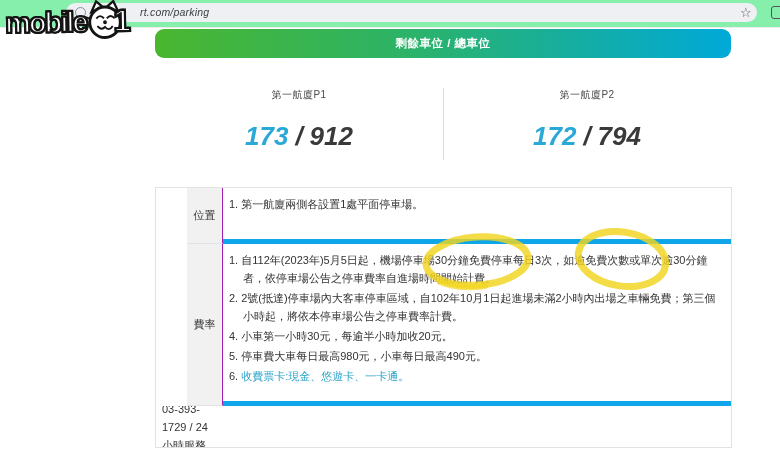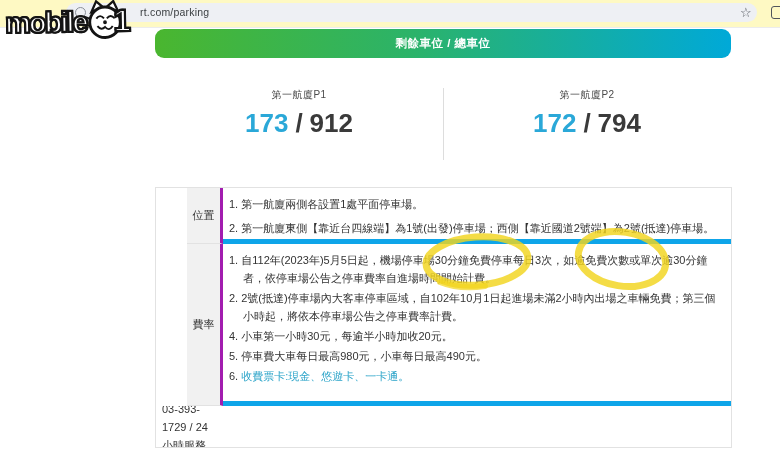--- a/index.html
+++ b/index.html
@@ -2,21 +2,21 @@
 <html><head>
 <meta charset="utf-8">
 <style>
   html,body{margin:0;padding:0;background:#fff;}
   #screen{
     position:relative;width:780px;height:460px;background:#ffffff;
     font-family:"Liberation Sans","DejaVu Sans",sans-serif;
     overflow:hidden;color:#333;
   }
   
-  .chrome{position:absolute;left:0;top:0;width:780px;height:27px;background:#fef9c3;border-bottom:1px solid #ececec;}
+  .chrome{position:absolute;left:0;top:0;width:780px;height:27px;background:#86efac;border-bottom:1px solid #ececec;font-style:italic;}
   .addr-pill{position:absolute;left:66px;top:3px;width:691px;height:19px;background:#eef0f4;border-radius:10px;}
   .site-info-icon{position:absolute;left:9px;top:4px;width:11px;height:11px;border:1.5px solid #8a8f98;border-radius:50%;box-sizing:border-box;}
   .url-text{position:absolute;left:74px;top:3px;font-size:10.5px;color:#3c4043;letter-spacing:.2px;}
   .star-icon{position:absolute;left:740px;top:4px;font-size:13px;color:#50555c;line-height:18px;}
   .edge-icon{position:absolute;right:-4px;top:6px;width:13px;height:13px;border:1.6px solid #50555c;border-radius:3px;box-sizing:border-box;}
   
   .wm{position:absolute;left:5px;top:2px;display:flex;align-items:center;z-index:40;transform:rotate(-1deg);}
   .wm-txt{
     font-size:29px;font-weight:800;letter-spacing:-2px;color:#ffffff;
     -webkit-text-stroke:2.2px #141414;
@@ -28,33 +28,33 @@
   
   .banner{
     position:absolute;left:155px;top:29px;width:576px;height:29px;border-radius:9px;
     background:linear-gradient(90deg,#4ab62f 0%,#2bb36a 45%,#00a9d8 100%);
     display:flex;align-items:center;justify-content:center;
     color:#fff;font-size:11.5px;font-weight:bold;letter-spacing:.5px;
   }
   
   .stats{position:absolute;left:155px;top:80px;width:576px;height:85px;display:flex;}
   .stat{flex:1 1 50%;display:flex;flex-direction:column;align-items:center;justify-content:flex-start;padding-top:8px;}
-  .stat-label{font-size:10px;color:#4a4a4a;margin-bottom:6px;letter-spacing:.5px;}
-  .stat-nums{font-size:26px;font-weight:bold;color:#3a3a3a;display:flex;align-items:baseline;}
+  .stat-label{font-size:10px;color:#4a4a4a;margin-bottom:19px;letter-spacing:.5px;}
+  .stat-nums{font-size:26px;font-weight:bold;color:#3a3a3a;display:flex;align-items:baseline;font-style:italic;}
   .avail{color:#2aa8d8;}
   .slash{margin:0 7px;color:#3a3a3a;}
   .vdivider{position:absolute;left:288px;top:8px;width:1px;height:72px;background:#ddd;}
   
   .info-table{
     position:absolute;left:155px;top:187px;width:577px;box-sizing:border-box;
     border:1px solid #e2e2e2;display:grid;grid-template-columns:67px 1fr;grid-template-rows:56px 162px 41px;
     background:#fff;
   }
   .th{
-    background:#f1f1f1;border-right:3px solid #a21caf;border-bottom:1px solid #e2e2e2;
+    background:#f1f1f1;border-right:1px solid #a21caf;border-bottom:1px solid #e2e2e2;
     display:flex;align-items:center;justify-content:center;text-align:center;
     font-size:11px;color:#333;padding:2px 4px;box-sizing:border-box;line-height:15px;margin-left:31px;
   }
   .td{border-bottom:5px solid #0ea5e9;padding:7px 6px 0 6px;box-sizing:border-box;font-size:11px;line-height:18px;color:#333;overflow:hidden;}
   .last{border-bottom:none;}
   .item{padding-left:14px;text-indent:-14px;margin:0 0 2px 0;}
   .loc .item{margin-bottom:6px;}
   .td-service{display:flex;align-items:center;padding-top:0;}
   .pay-link{color:#2ba4c9;}
   
@@ -107,21 +107,20 @@
         <span class="total">794</span>
       </div>
     </div>
     <div class="vdivider"></div>
   </div>
 
   <div class="info-table">
     <div class="th">位置</div>
     <div class="td loc">
       <p class="item">1. 第一航廈兩側各設置1處平面停車場。</p>
-      <p class="item">2. 第一航廈東側【靠近台四線端】為1號(出發)停車場；西側【靠近國道2號端】為2號(抵達)停車場。</p>
     </div>
 
     <div class="th">費率</div>
     <div class="td">
       <p class="item">1. 自112年(2023年)5月5日起，機場停車場30分鐘免費停車每日3次，如逾免費次數或單次逾30分鐘者，依停車場公告之停車費率自進場時間開始計費。</p>
       <p class="item">2. 2號(抵達)停車場內大客車停車區域，自102年10月1日起進場未滿2小時內出場之車輛免費；第三個小時起，將依本停車場公告之停車費率計費。</p>
       <p class="item">4. 小車第一小時30元，每逾半小時加收20元。</p>
       <p class="item">5. 停車費大車每日最高980元，小車每日最高490元。</p>
       <p class="item"><span>6.</span> <span class="pay-link">收費票卡:現金、悠遊卡、一卡通。</span></p>
     </div>

